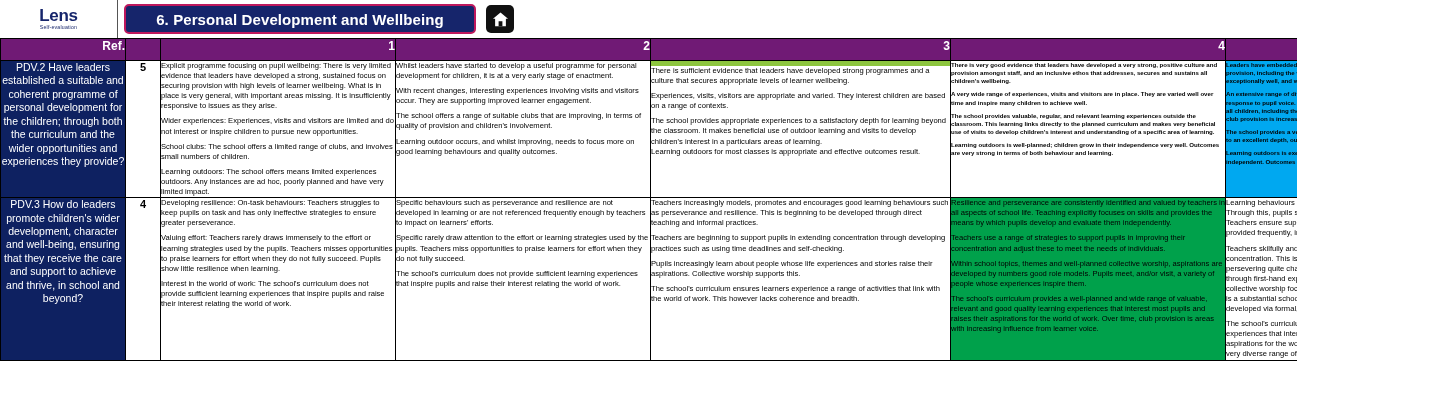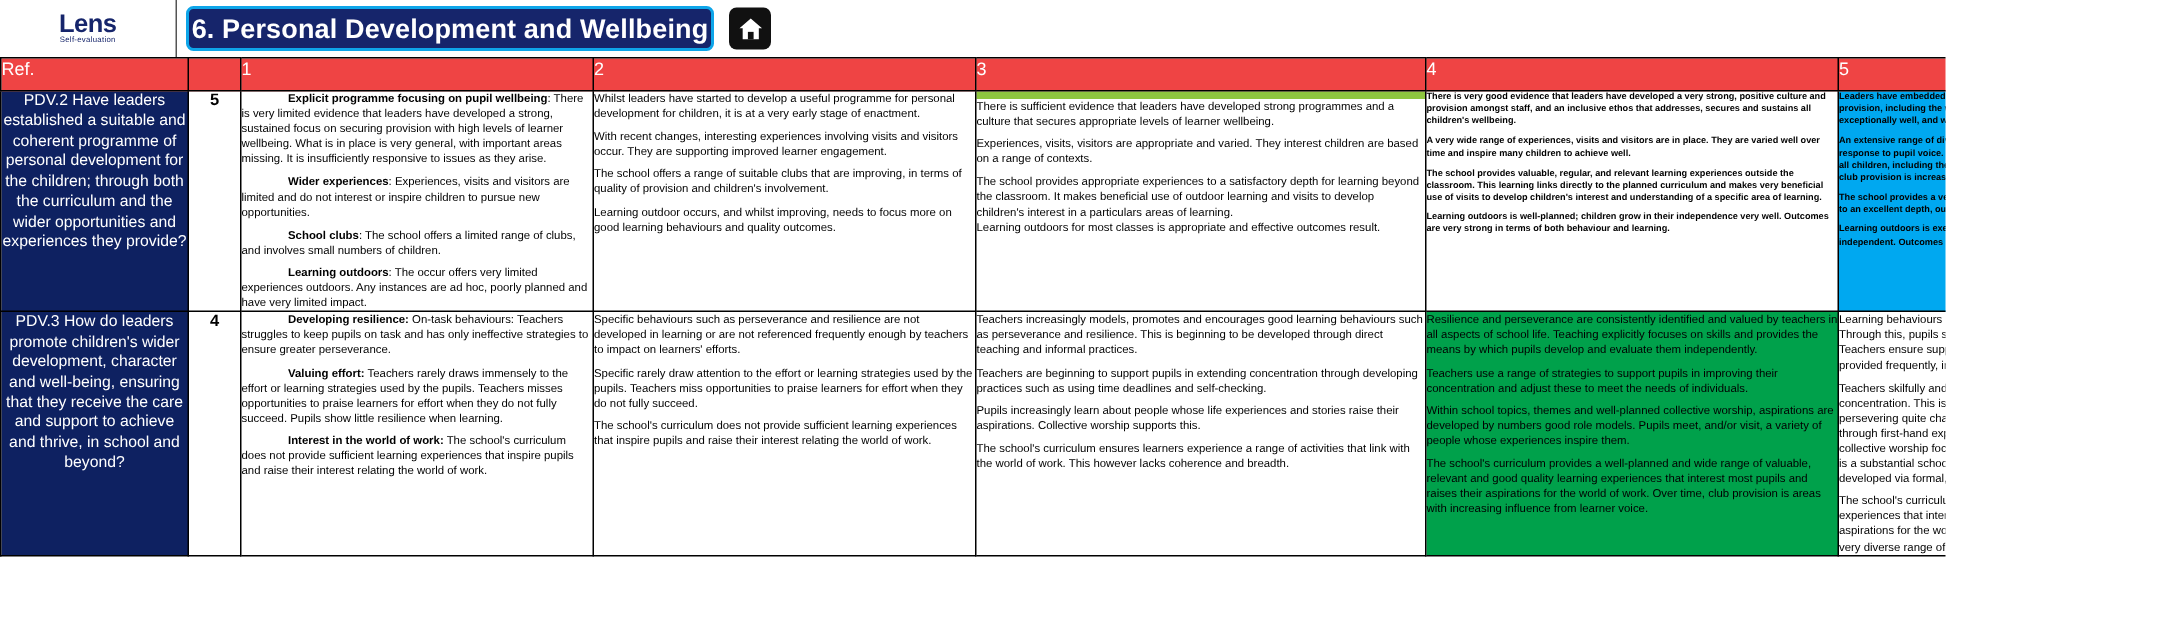--- a/index.html
+++ b/index.html
@@ -47,24 +47,24 @@
     margin-top: 1px;
     line-height: 1;
   }
   .gap-a { width: 4px; height: 38px; }
   .title-pill {
     flex: 0 0 auto;
     width: 352px;
     height: 30px;
     margin-left: 2px;
     background: #16256b;
-    border: 2px solid #0ea5e9;
+    border: 2px solid #be185d;
     border-radius: 5px;
     color: #ffffff;
-    font-size: 18px;
+    font-size: 15px;
     font-weight: bold;
     display: flex;
     align-items: center;
     justify-content: center;
     letter-spacing: 0.1px;
   }
   .home-btn {
     width: 28px; height: 28px;
     margin-left: 10px;
     background: #111111;
@@ -81,26 +81,26 @@
     border-collapse: collapse;
     table-layout: fixed;
     width: 1445px;
   }
   table.grid td, table.grid th {
     vertical-align: top;
     border: 1px solid #000000;
     padding: 0;
   }
   thead th {
-    background: #ef4444;
+    background: #701a75;
     color: #ffffff;
     height: 22px;
     font-size: 12px;
-    font-weight: normal;
-    text-align: left;
+    font-weight: bold;
+    text-align: right;
     vertical-align: middle;
     border: 1px solid #000;
   }
   th.ref-head { font-size: 12px; }
 
   td.crit {
     background: #0e2161;
     color: #ffffff;
     font-size: 10.5px;
     font-weight: normal;
@@ -126,21 +126,21 @@
   td.cell.green  { background: #00a14b; }
   td.cell.cyan   { background: #00a8f0; }
 
   .p {
     font-size: 7.6px;
     line-height: 1.33;
     margin: 0 0 5px 0;
     text-align: left;
   }
   .p:last-child { margin-bottom: 0; }
-  .p b { font-weight: bold; margin-left: 31px; }
+  .p b { font-weight: normal; }
 
   
   .tiny .p { font-size: 6.1px; line-height: 1.34; margin-bottom: 5px; font-weight: bold; }
 
   .topstrip-green { background:#8dc63f; height:5px; }
 
   .cell-inner { position: relative; }
 </style>
 </head>
 <body>
@@ -187,21 +187,21 @@
 
       <tr>
         <td class="crit">PDV.2 Have leaders established a suitable and coherent programme of personal development for the children; through both the curriculum and the wider opportunities and experiences they provide?</td>
         <td class="score">5</td>
 
         <td class="cell">
           <div class="cell-inner">
             <p class="p"><b>Explicit programme focusing on pupil wellbeing</b><span>: There is very limited evidence that leaders have developed a strong, sustained focus on securing provision with high levels of learner wellbeing. What is in place is very general, with important areas missing. It is insufficiently responsive to issues as they arise.</span></p>
             <p class="p"><b>Wider experiences</b><span>: Experiences, visits and visitors are limited and do not interest or inspire children to pursue new opportunities.</span></p>
             <p class="p"><b>School clubs</b><span>: The school offers a limited range of clubs, and involves small numbers of children.</span></p>
-            <p class="p"><b>Learning outdoors</b><span>: The occur offers very limited experiences outdoors. Any instances are ad hoc, poorly planned and have very limited impact.</span></p>
+            <p class="p"><b>Learning outdoors</b><span>: The school offers means limited experiences outdoors. Any instances are ad hoc, poorly planned and have very limited impact.</span></p>
           </div>
         </td>
 
         <td class="cell">
           <div class="cell-inner">
             <p class="p">Whilst leaders have started to develop a useful programme for personal development for children, it is at a very early stage of enactment.</p>
             <p class="p">With recent changes, interesting experiences involving visits and visitors  occur. They are supporting improved learner engagement.</p>
             <p class="p">The school offers a range of suitable clubs that are improving, in terms of quality of provision and children's involvement.</p>
             <p class="p">Learning outdoor occurs, and whilst improving, needs to focus more on good learning behaviours and quality outcomes.</p>
           </div>

